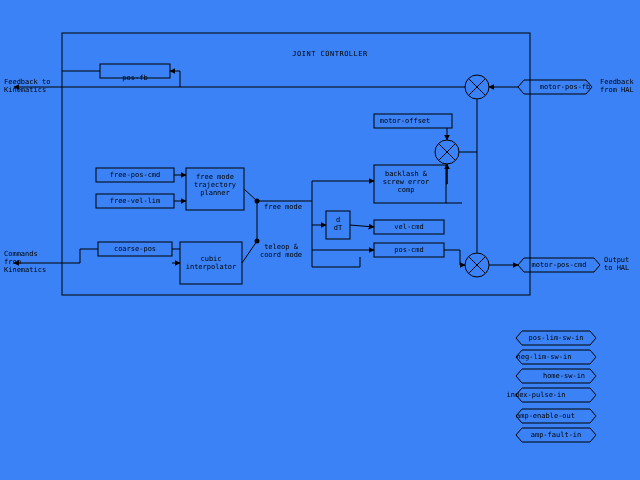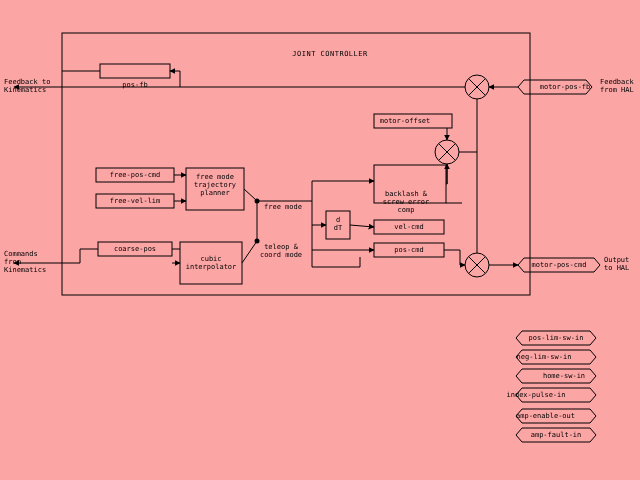--- a/index.html
+++ b/index.html
@@ -4,21 +4,21 @@
 <style>
   html, body {
     margin: 0;
     padding: 0;
     background: #ffffff;
   }
   #root {
     position: relative;
     width: 640px;
     height: 480px;
-    background: #fca5a5;
+    background: #3b82f6;
     font-family: "DejaVu Sans Mono", monospace;
     overflow: hidden;
   }
   #svgroot {
     position: absolute;
     left: 0;
     top: 0;
     width: 640px;
     height: 480px;
   }
@@ -147,35 +147,35 @@
   <div class="lbl title" style="left:270px; top:50px; width:120px;">JOINT CONTROLLER</div>
 
   <div class="lbl left" style="left:4px; top:78px; width:58px;">Feedback to<br>Kinematics</div>
   <div class="lbl left" style="left:600px; top:78px; width:46px;">Feedback<br>from HAL</div>
   <div class="lbl left" style="left:4px; top:250px; width:60px;">Commands<br>from<br>Kinematics</div>
   <div class="lbl left" style="left:604px; top:256px; width:40px;">Output<br>to HAL</div>
 
   <div class="lbl" style="left:255px; top:203px; width:56px;">free mode</div>
   <div class="lbl" style="left:253px; top:243px; width:56px;">teleop &amp;<br>coord mode</div>
 
-  <div class="lbl" style="left:100px; top:81px; width:70px;">pos-fb</div>
+  <div class="lbl" style="left:100px; top:74px; width:70px;">pos-fb</div>
   <div class="lbl" style="left:518px; top:83px; width:94px;">motor-pos-fb</div>
   <div class="lbl" style="left:96px; top:171px; width:78px;">free-pos-cmd</div>
   <div class="lbl" style="left:96px; top:197px; width:78px;text-align:center;">free-vel-lim</div>
   <div class="lbl" style="left:374px; top:117px; width:62px;">motor-offset</div>
   <div class="lbl" style="left:374px; top:223px; width:70px;">vel-cmd</div>
   <div class="lbl" style="left:374px; top:246px; width:70px;">pos-cmd</div>
   <div class="lbl" style="left:98px; top:245px; width:74px;">coarse-pos</div>
   <div class="lbl" style="left:518px; top:261px; width:82px;">motor-pos-cmd</div>
 
   <div class="lbl" style="left:516px; top:334px; width:80px;">pos-lim-sw-in</div>
   <div class="lbl" style="left:516px; top:353px; width:56px;">neg-lim-sw-in</div>
   <div class="lbl" style="left:516px; top:372px; width:96px;">home-sw-in</div>
   <div class="lbl" style="left:496px; top:391px; width:80px;">index-pulse-in</div>
   <div class="lbl" style="left:516px; top:412px; width:56px;">amp-enable-out</div>
   <div class="lbl" style="left:516px; top:431px; width:80px;">amp-fault-in</div>
 
   <div class="lbl" style="left:186px; top:173px; width:58px;">free mode<br>trajectory<br>planner</div>
-  <div class="lbl" style="left:374px; top:170px; width:64px;margin-top:20px;">backlash &amp;<br>screw error<br>comp</div>
+  <div class="lbl" style="left:374px; top:170px; width:64px;">backlash &amp;<br>screw error<br>comp</div>
   <div class="lbl" style="left:326px; top:216px; width:24px;">d<br>dT</div>
   <div class="lbl" style="left:180px; top:255px; width:62px;">cubic<br>interpolator</div>
 
 </div>
 
 </body></html>

